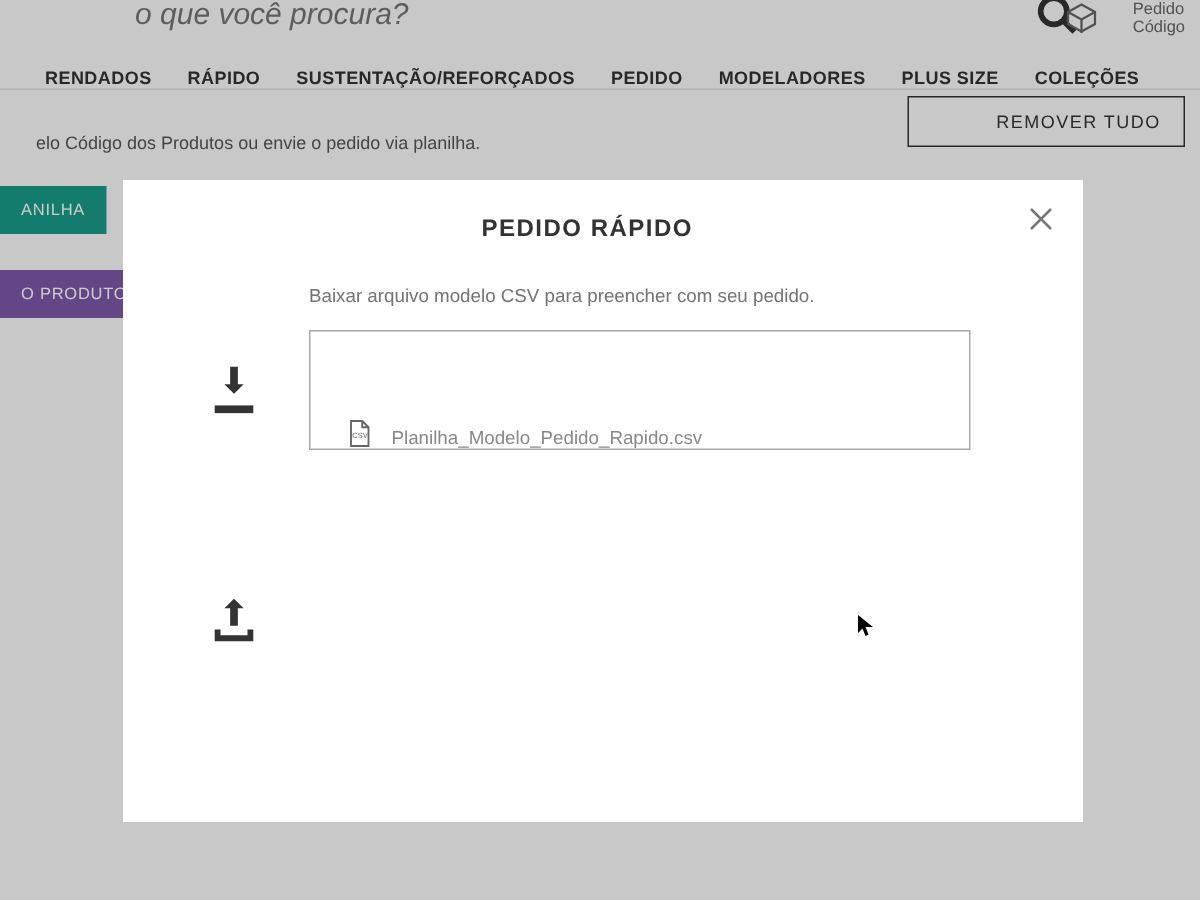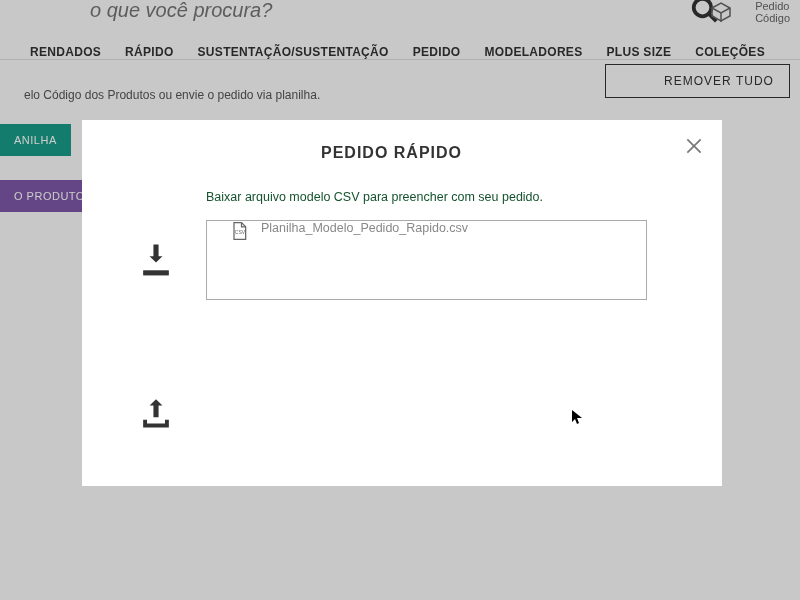--- a/index.html
+++ b/index.html
@@ -15,29 +15,29 @@
 .quick-order-badge { position: absolute; top: 0; right: 10px; display: flex; align-items: center; gap: 22px; color: #666; font-size: 11px; }
 .nav { position: absolute; top: 30px; left: 0; right: 0; height: 30px; display: flex; align-items: flex-end; gap: 24px; padding: 0 30px; border-bottom: 1px solid #ddd; }
 .nav-item { font-size: 12px; font-weight: 600; color: #333; letter-spacing: 0.3px; white-space: nowrap; }
 .remove-all { position: absolute; top: 64px; right: 10px; width: 185px; height: 34px; border: 1px solid #333; display: flex; align-items: center; justify-content: center; font-size: 12px; letter-spacing: 1px; color: #333; font-weight: 500; padding-left: 43px; }
 .help-text-bg { position: absolute; top: 88px; left: 0; font-size: 12px; color: #555; margin-left: 24px; }
 .side-btn { position: absolute; left: 0; padding: 10px 14px; font-size: 11px; color: #fff; font-weight: 500; letter-spacing: 0.5px; }
 .side-btn.teal { top: 124px; background: #1a9c87; }
 .side-btn.purple { top: 180px; background: #7e57a8; }
 
 
-.modal { position: absolute; top: 120px; left: 82px; width: 640px; height: 366px; background: #fff; z-index: 10; padding: 24px 75px 30px 54px; }
+.modal { position: absolute; top: 120px; left: 82px; width: 640px; height: 428px; background: #fff; z-index: 10; padding: 24px 75px 30px 54px; }
 .modal-close { position: absolute; top: 16px; right: 18px; width: 20px; height: 20px; color: #777; cursor: pointer; }
 .modal-title { text-align: center; font-size: 16px; font-weight: 700; letter-spacing: 1px; color: #333; margin-bottom: 28px; }
 .section { display: flex; align-items: flex-start; gap: 30px; margin-bottom: 42px; }
 .section-icon { width: 40px; display: flex; justify-content: center; margin-top: 52px; flex-shrink: 0; }
 .section-icon svg { width: 32px; height: 36px; color: #333; }
 .section-body { flex: 1; }
-.section-label { font-size: 12.5px; color: #14532d; margin-bottom: 16px; }
-.box { border: 1px solid #aaa; height: 80px; display: flex; align-items: flex-start; padding: 0 22px; gap: 12px; }
+.section-label { font-size: 12.5px; color: #737373; margin-bottom: 16px; }
+.box { border: 1px solid #aaa; height: 80px; display: flex; align-items: flex-end; padding: 0 22px; gap: 12px; }
 .box-icon { width: 20px; height: 20px; color: #666; flex-shrink: 0; }
 .box-text { font-size: 12.5px; color: #888; }
 
 .cursor { position: absolute; top: 410px; left: 572px; z-index: 20; width: 12px; height: 16px; }
 </style>
 </head>
 <body>
 
 <div class="bg-page">
   <div class="search-bar">
@@ -54,21 +54,21 @@
         <path d="M12 13v9"></path>
       </svg>
     <div>
       <div>Pedido</div>
       <div>Código</div>
     </div>
   </div>
   <div class="nav">
     <span class="nav-item">RENDADOS</span>
     <span class="nav-item">RÁPIDO</span>
-    <span class="nav-item">SUSTENTAÇÃO/SUSTENTAÇÃO</span>
+    <span class="nav-item">SUSTENTAÇÃO/REFORÇADOS</span>
     <span class="nav-item">PEDIDO</span>
     <span class="nav-item">MODELADORES</span>
     <span class="nav-item">PLUS SIZE</span>
     <span class="nav-item">COLEÇÕES</span>
 
   </div>
   <div class="remove-all">REMOVER TUDO</div>
   <div class="help-text-bg">elo Código dos Produtos ou envie o pedido via planilha.</div>
   <div class="side-btn teal">ANILHA</div>
   <div class="side-btn purple">O PRODUTO</div>

